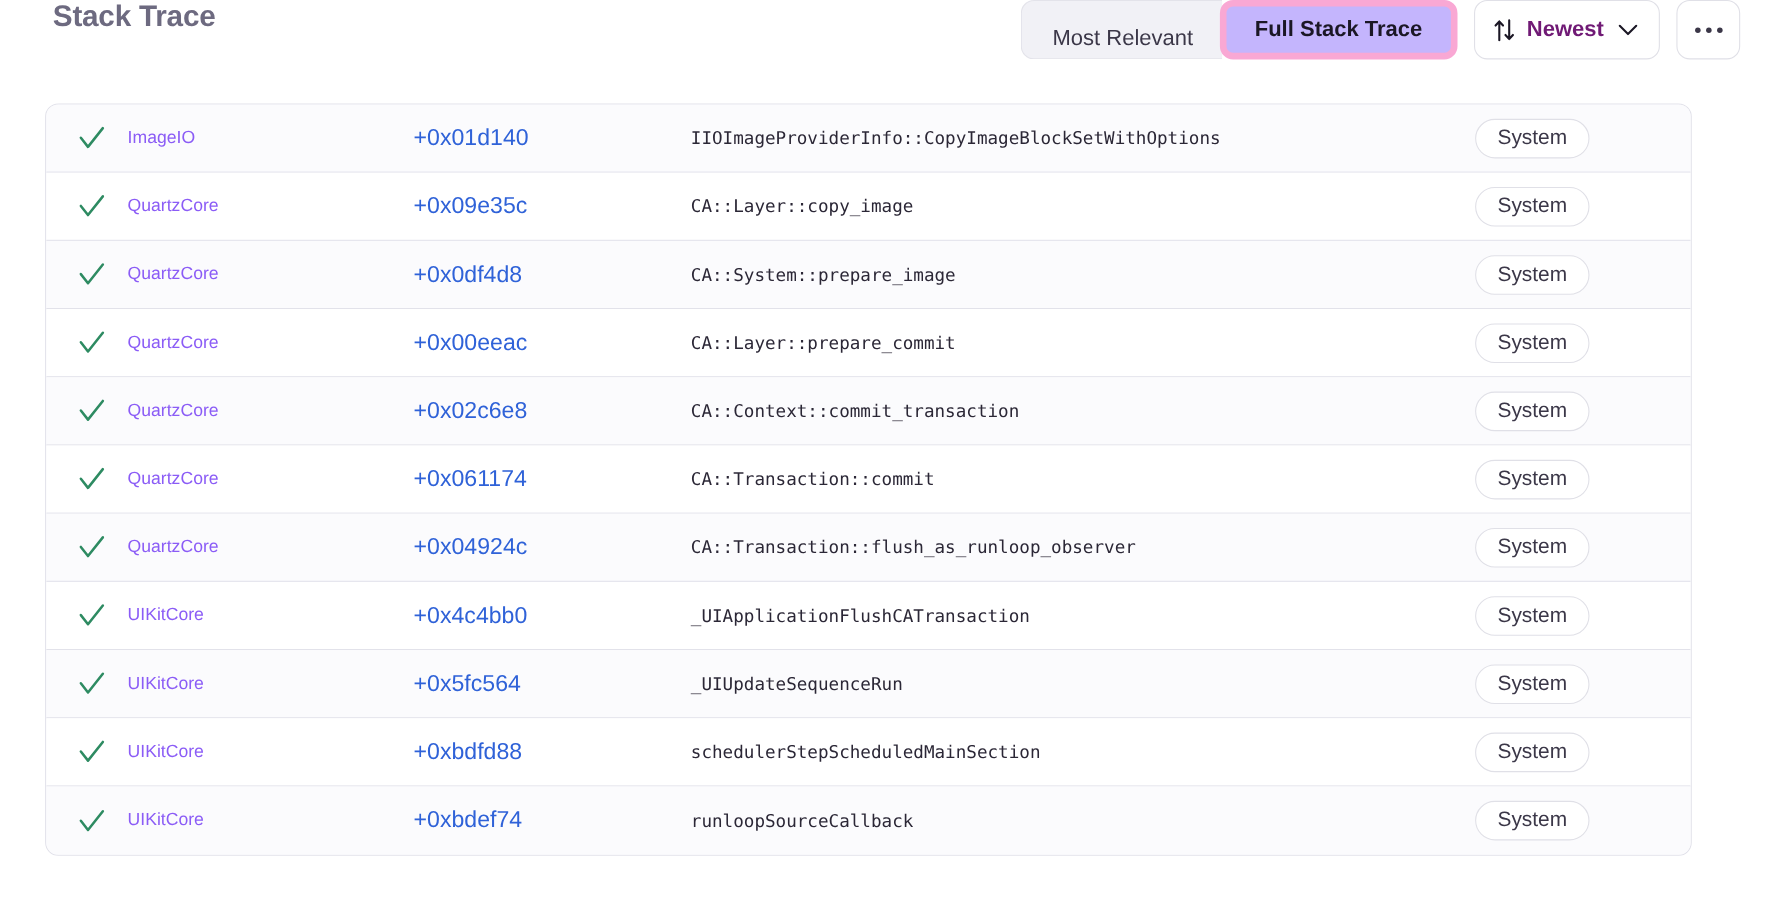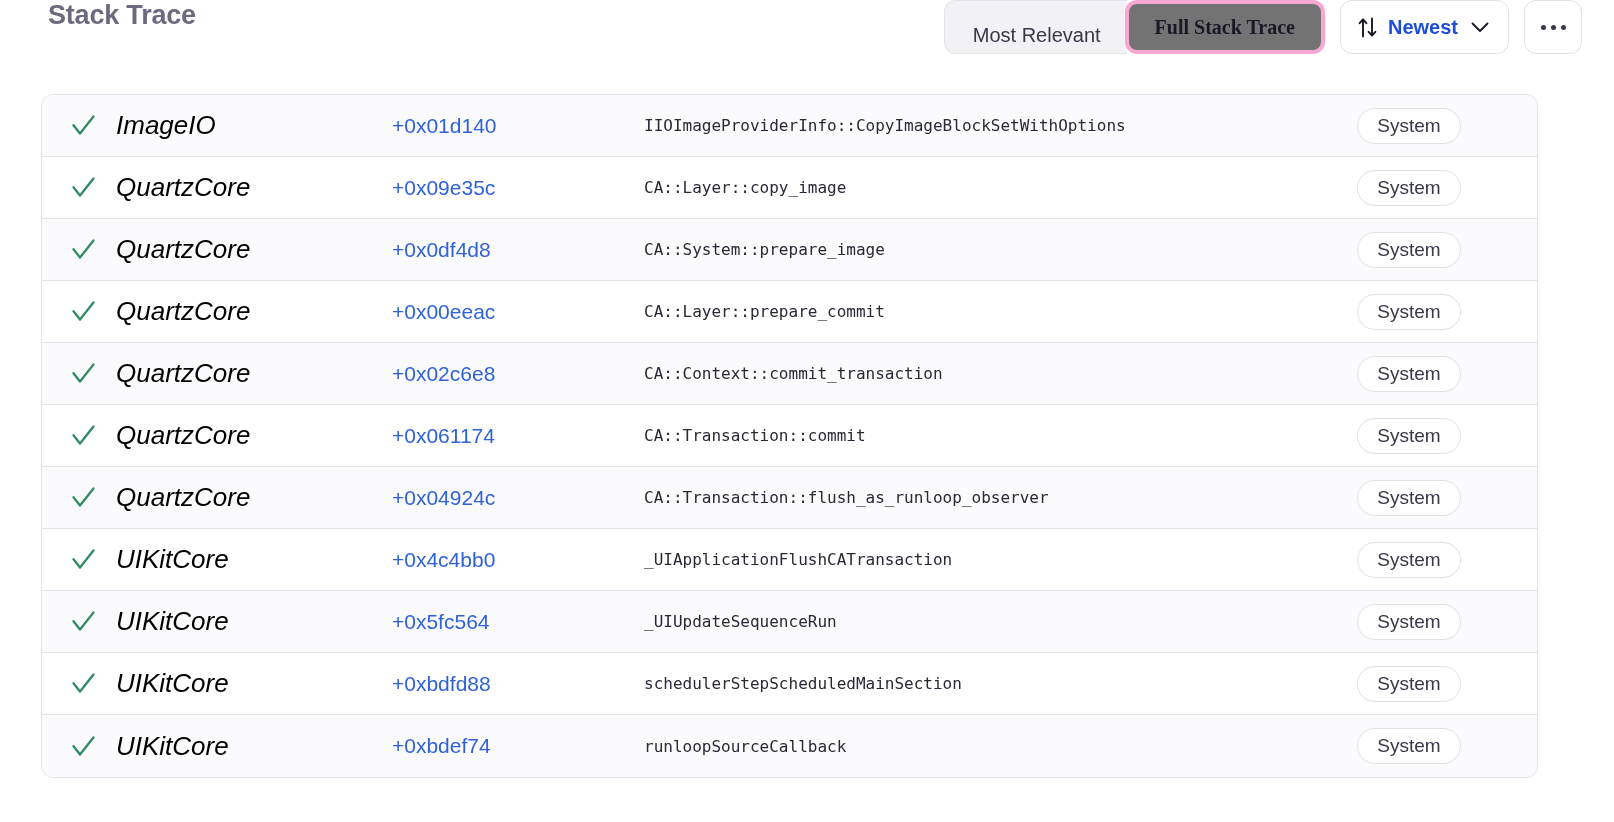--- a/index.html
+++ b/index.html
@@ -67,46 +67,45 @@
   .seg-btn.inactive {
     background: #f1f1f6;
     color: #3b3748;
     border: 1px solid #e3e3ea;
     border-radius: 12px 0 0 12px;
     border-right: none;
     padding: 16px 26px 0 28px;
     font-weight: 400;
   }
   .seg-btn.active {
-    background: #737373;
+    background: #c4b5fd;
     color: #1b1725;
     font-weight: 700;
-    border: 4px solid #f9a8d4;
+    border: 6px solid #f9a8d4;
     border-radius: 12px;
     padding: 0 26px;
     position: relative;
     z-index: 2;
     margin-left: -2px;
-    font-family: Liberation Serif, serif;
   }
 
   
   .sort-btn {
     height: 54px;
     display: flex;
     align-items: center;
     gap: 11px;
     padding: 0 19px 0 17px;
     background: #ffffff;
     border: 1px solid #e0e0e7;
     border-radius: 12px;
     cursor: pointer;
     font-size: 20px;
     font-weight: 700;
-    color: #1d4ed8;
+    color: #701a75;
     white-space: nowrap;
   }
   .sort-arrows {
     display: inline-flex;
     align-items: center;
     line-height: 1;
   }
   .sort-arrows svg { display: block; }
   .chev { display: inline-flex; align-items: center; margin-left: 2px; }
   .chev svg { display: block; }
@@ -160,36 +159,34 @@
     flex: 0 0 74px;
     display: flex;
     align-items: center;
     justify-content: center;
     padding-left: 8px;
   }
   .check-icon svg { display: block; }
 
   .cell-module {
     flex: 0 0 260px;
-    font-size: 26px;
-    color: #000000;
+    font-size: 16px;
+    color: #8b5cf6;
     white-space: nowrap;
     overflow: hidden;
     text-overflow: ellipsis;
     padding-right: 10px;
-    font-style: italic;
   }
 
   .cell-address {
     flex: 0 0 252px;
     font-size: 21px;
     color: #2f62d8;
     font-family: "Liberation Sans", sans-serif;
     white-space: nowrap;
-    margin-left: 16px;
   }
 
   .cell-symbol {
     flex: 1 1 auto;
     font-family: "DejaVu Sans Mono", monospace;
     font-size: 16px;
     line-height: 31px;
     color: #2b2736;
     padding-right: 18px;
     word-break: break-all;

